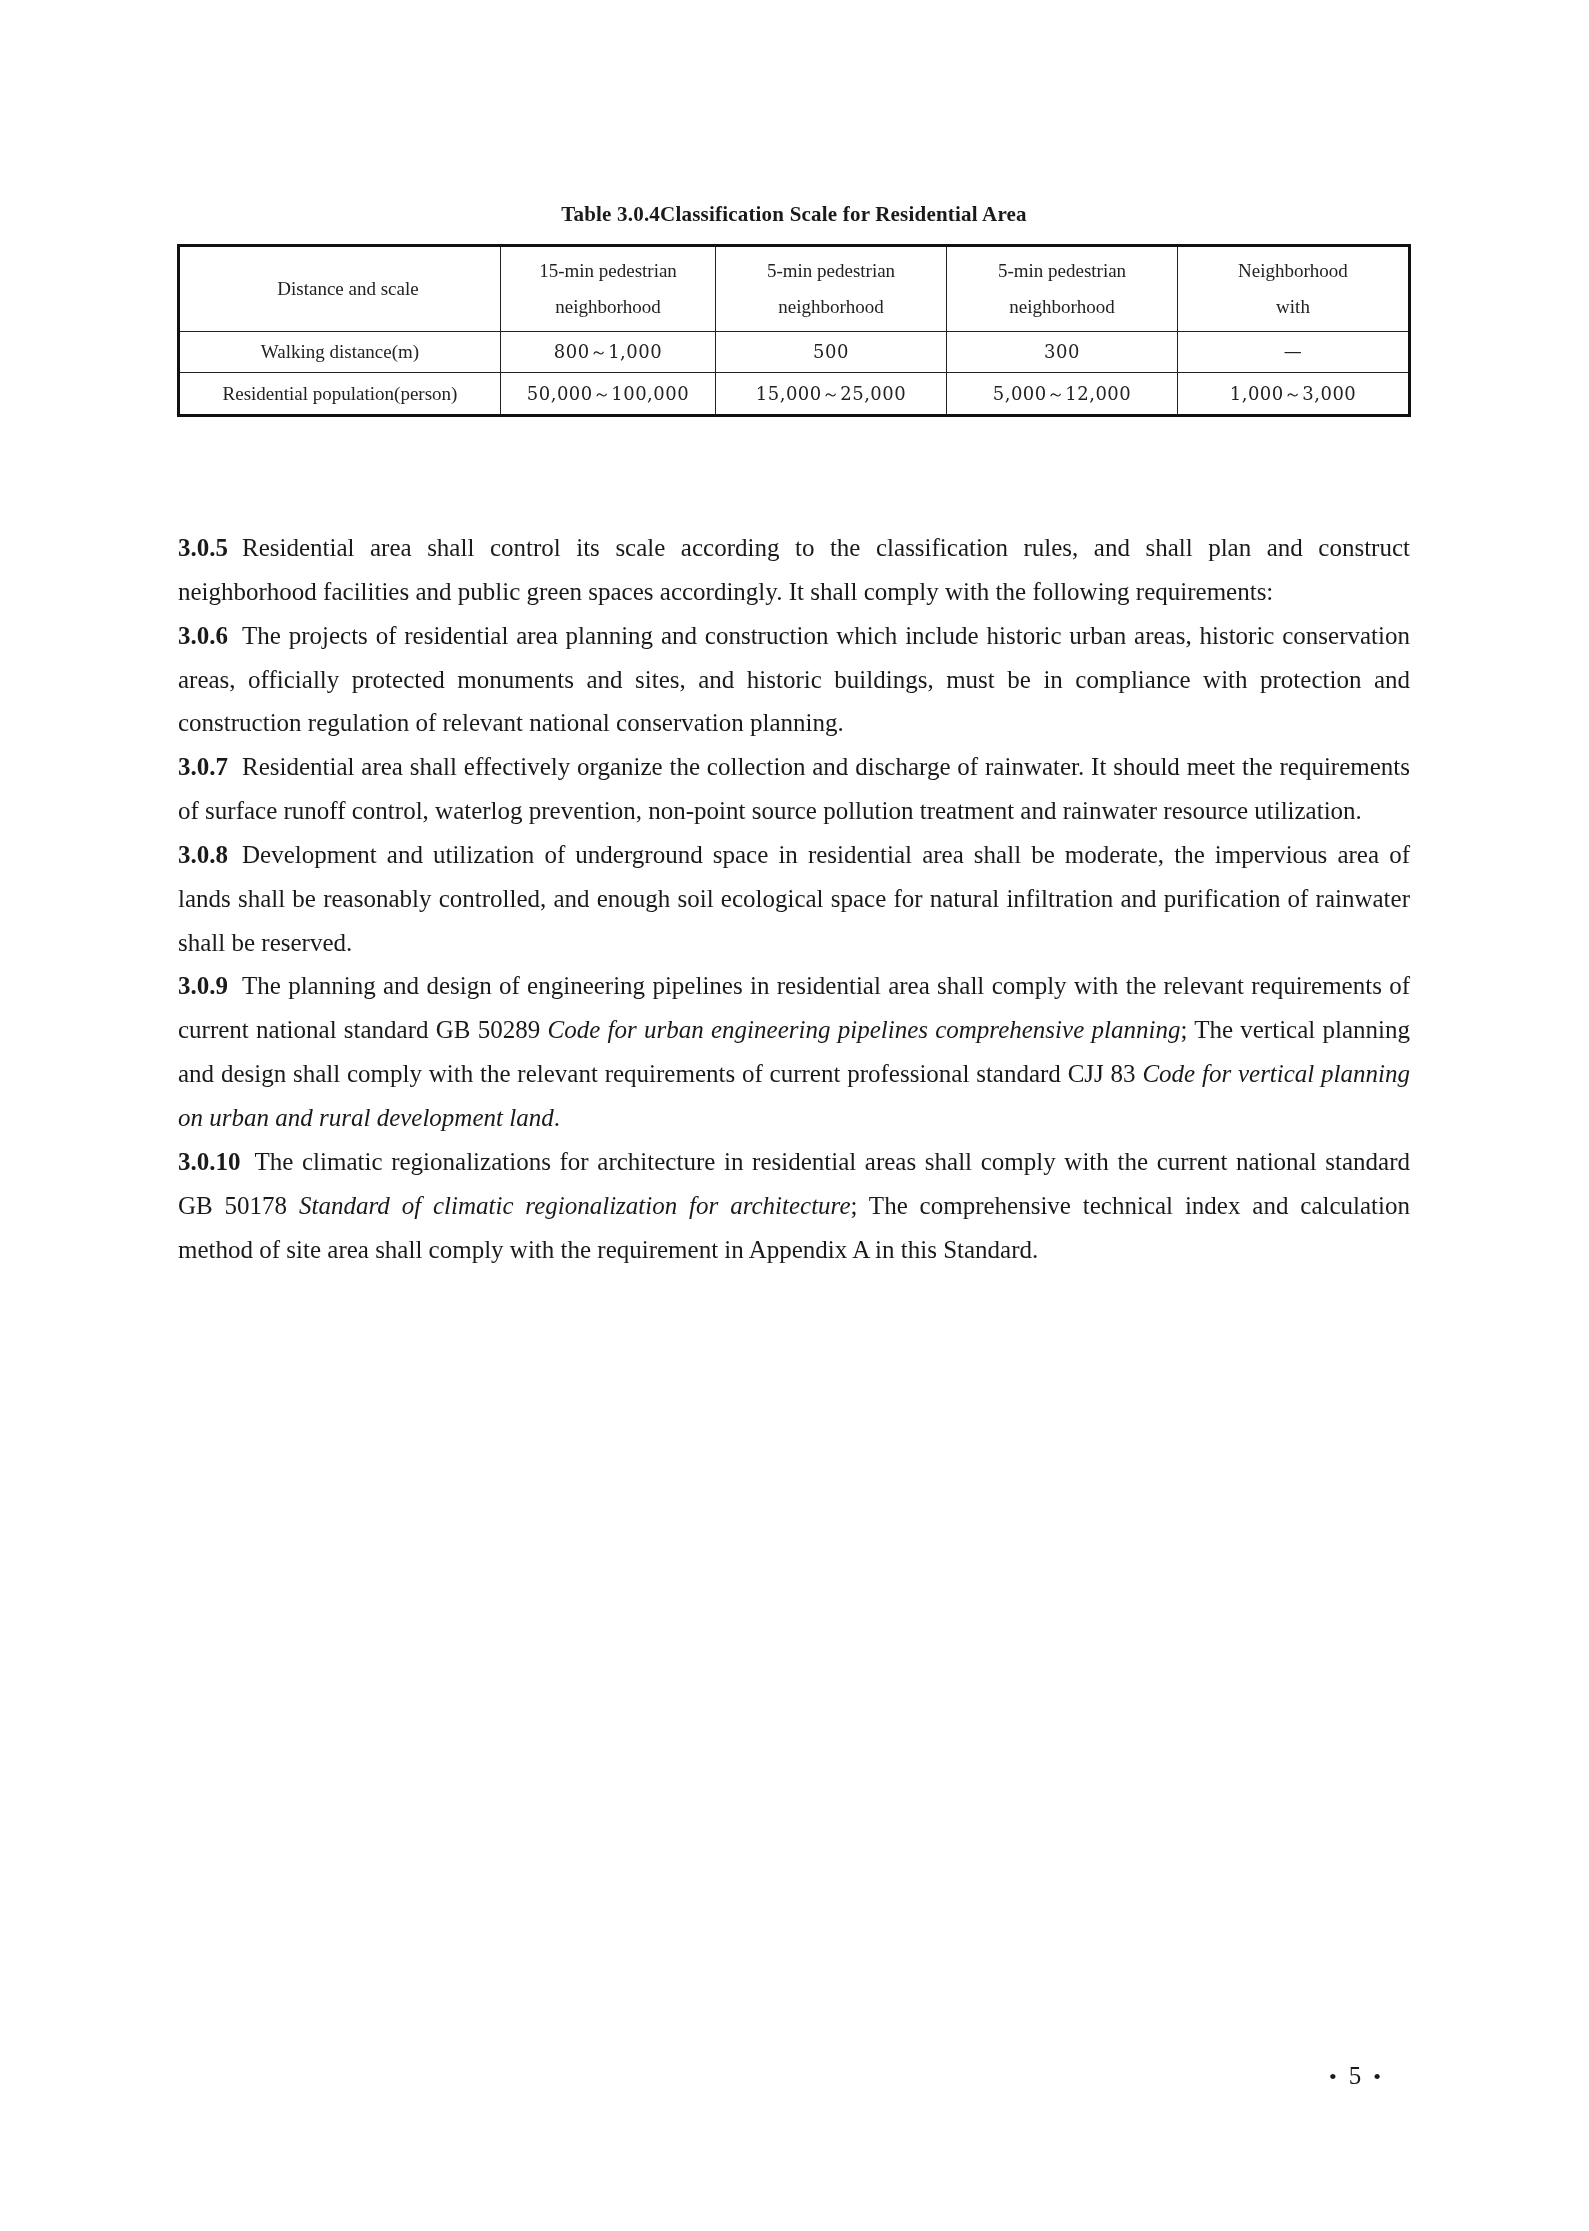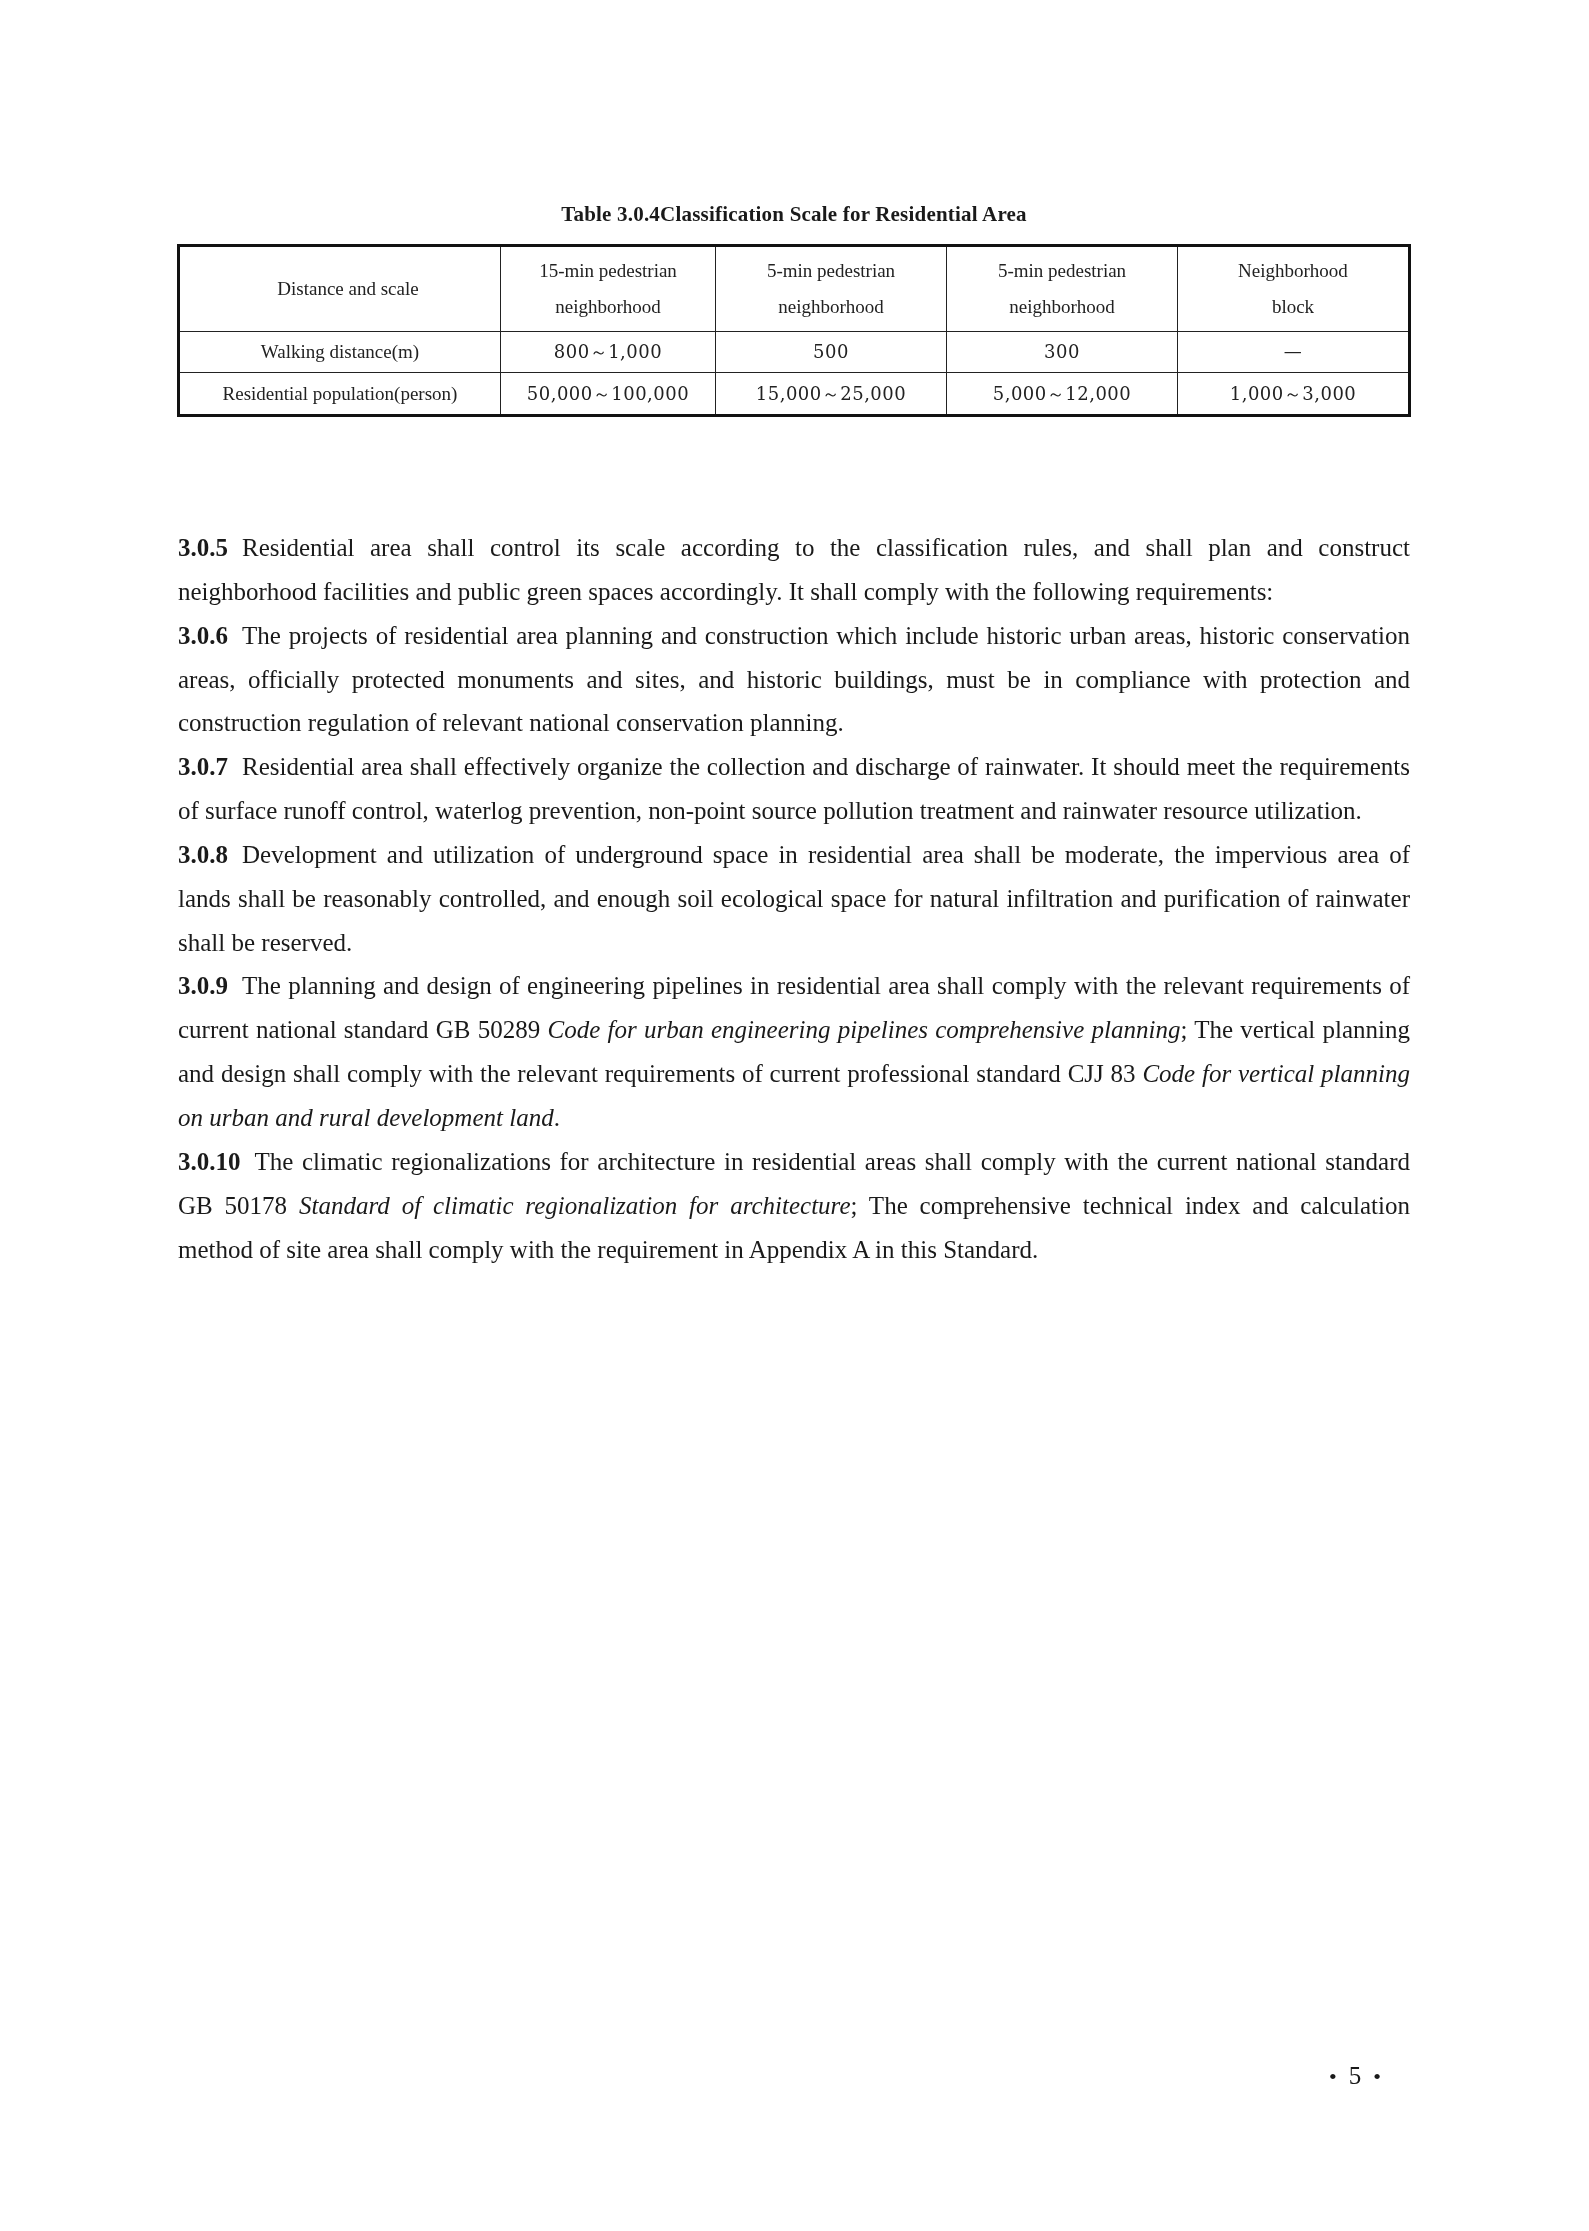--- a/index.html
+++ b/index.html
@@ -48,21 +48,21 @@
     <span class="num">Table 3.0.4</span><span>Classification Scale for Residential Area</span>
   </div>
 
   <table class="scale">
     <tbody>
         <tr class="hdr">
       <td class="c0"><span>Distance and scale</span></td>
       <td class="c1"><span>15-min pedestrian</span><br><span>neighborhood</span></td>
       <td class="c2"><span>5-min pedestrian</span><br><span>neighborhood</span></td>
       <td class="c3"><span>5-min pedestrian</span><br><span>neighborhood</span></td>
-      <td class="c4"><span>Neighborhood</span><br><span>block</span></td>
+      <td class="c4"><span>Neighborhood</span><br><span>with</span></td>
     </tr>
     <tr class="r1">
       <td>Walking distance(m)</td>
       <td class="num-cell">800～1,000</td>
       <td class="num-cell">500</td>
       <td class="num-cell">300</td>
       <td class="num-cell">—</td>
     </tr>
     <tr class="r2">
       <td>Residential population(person)</td>

